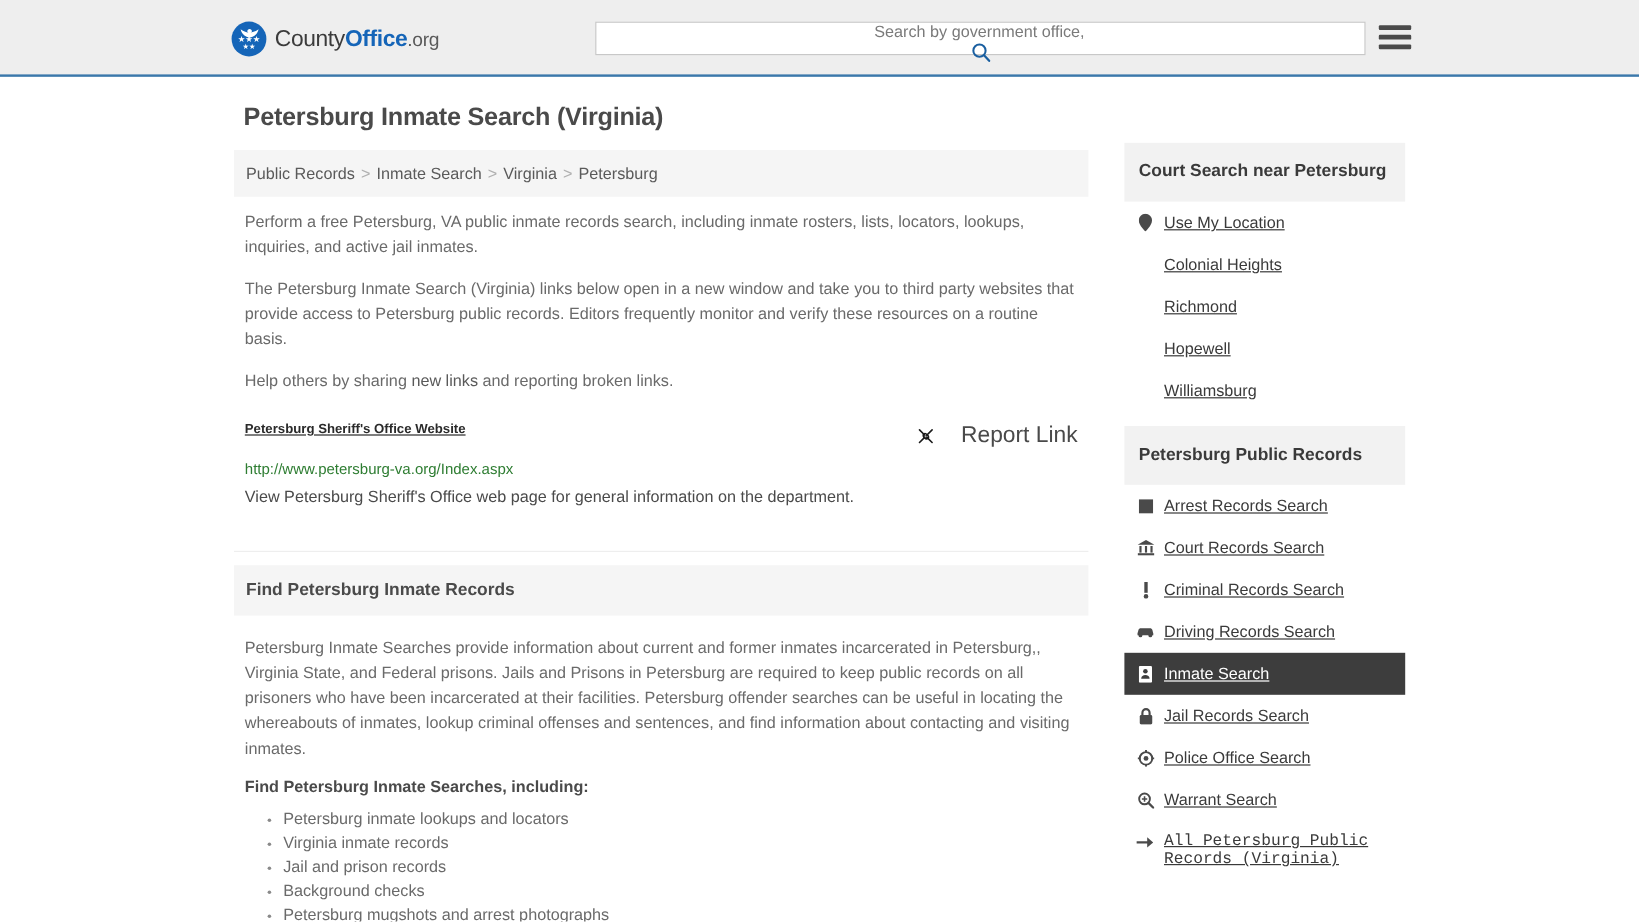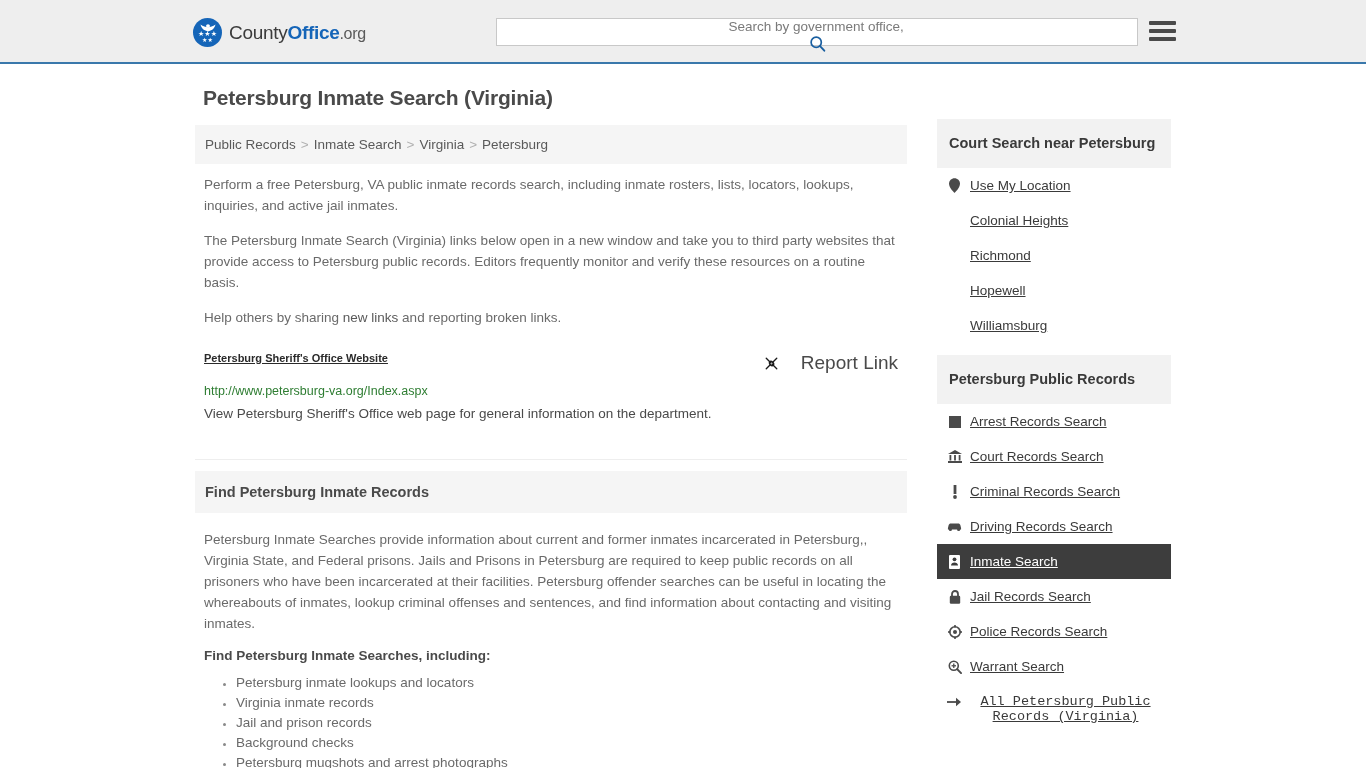--- a/index.html
+++ b/index.html
@@ -225,21 +225,21 @@
 
   
   .side-head {
     background: #f2f2f2;
     padding: 13px 12px;
     font-size: 14.5px;
     font-weight: bold;
     color: #3a3a3a;
     line-height: 23px;
   }
-  .side-list { margin: 0; padding: 0; list-style: none; text-align: center; }
+  .side-list { margin: 0; padding: 0; list-style: none; }
   .side-list li {
     display: flex;
     align-items: center;
     gap: 8px;
     padding: 10px 10px;
     font-size: 13.5px;
   }
   .side-list li a {
     color: #3a3a3a;
     text-decoration: underline;
@@ -452,21 +452,21 @@
             <span class="side-ico">
               <svg width="14" height="14" viewBox="0 0 14 14">
                 <circle cx="7" cy="7" r="5.2" fill="none" stroke="#4a4a4a" stroke-width="1.6"></circle>
                 <circle cx="7" cy="7" r="2" fill="#4a4a4a"></circle>
                 <line x1="7" y1="0" x2="7" y2="2.4" stroke="#4a4a4a" stroke-width="1.6"></line>
                 <line x1="7" y1="11.6" x2="7" y2="14" stroke="#4a4a4a" stroke-width="1.6"></line>
                 <line x1="0" y1="7" x2="2.4" y2="7" stroke="#4a4a4a" stroke-width="1.6"></line>
                 <line x1="11.6" y1="7" x2="14" y2="7" stroke="#4a4a4a" stroke-width="1.6"></line>
               </svg>
             </span>
-            <a>Police Records Search</a>
+            <a>Police Office Search</a>
           </li>
 
           <li>
             <span class="side-ico">
               <svg width="14" height="14" viewBox="0 0 15 15">
                 <circle cx="6.2" cy="6.2" r="4.8" fill="none" stroke="#4a4a4a" stroke-width="1.7"></circle>
                 <line x1="6.2" y1="3.8" x2="6.2" y2="8.6" stroke="#4a4a4a" stroke-width="1.4"></line>
                 <line x1="3.8" y1="6.2" x2="8.6" y2="6.2" stroke="#4a4a4a" stroke-width="1.4"></line>
                 <line x1="9.9" y1="9.9" x2="14" y2="14" stroke="#4a4a4a" stroke-width="2" stroke-linecap="round"></line>
               </svg>

